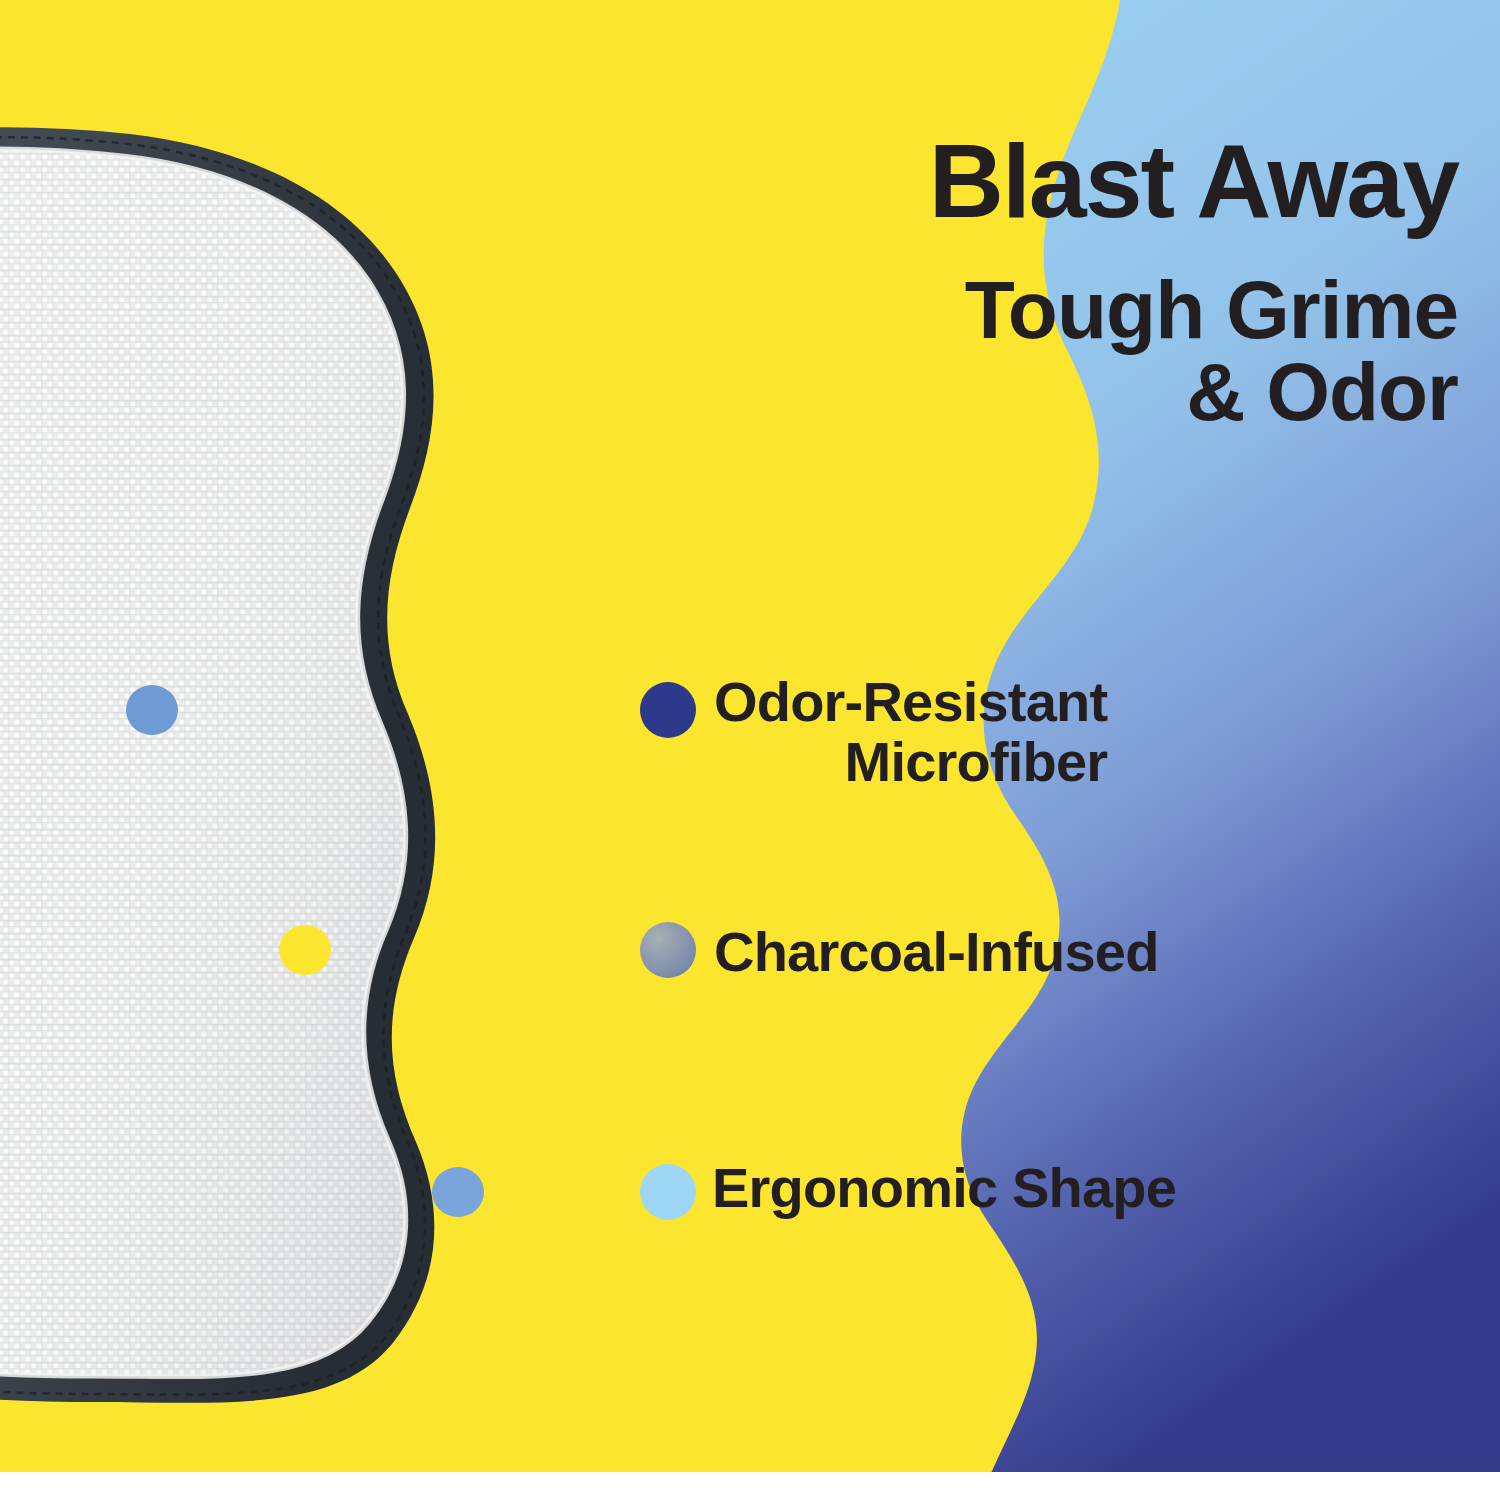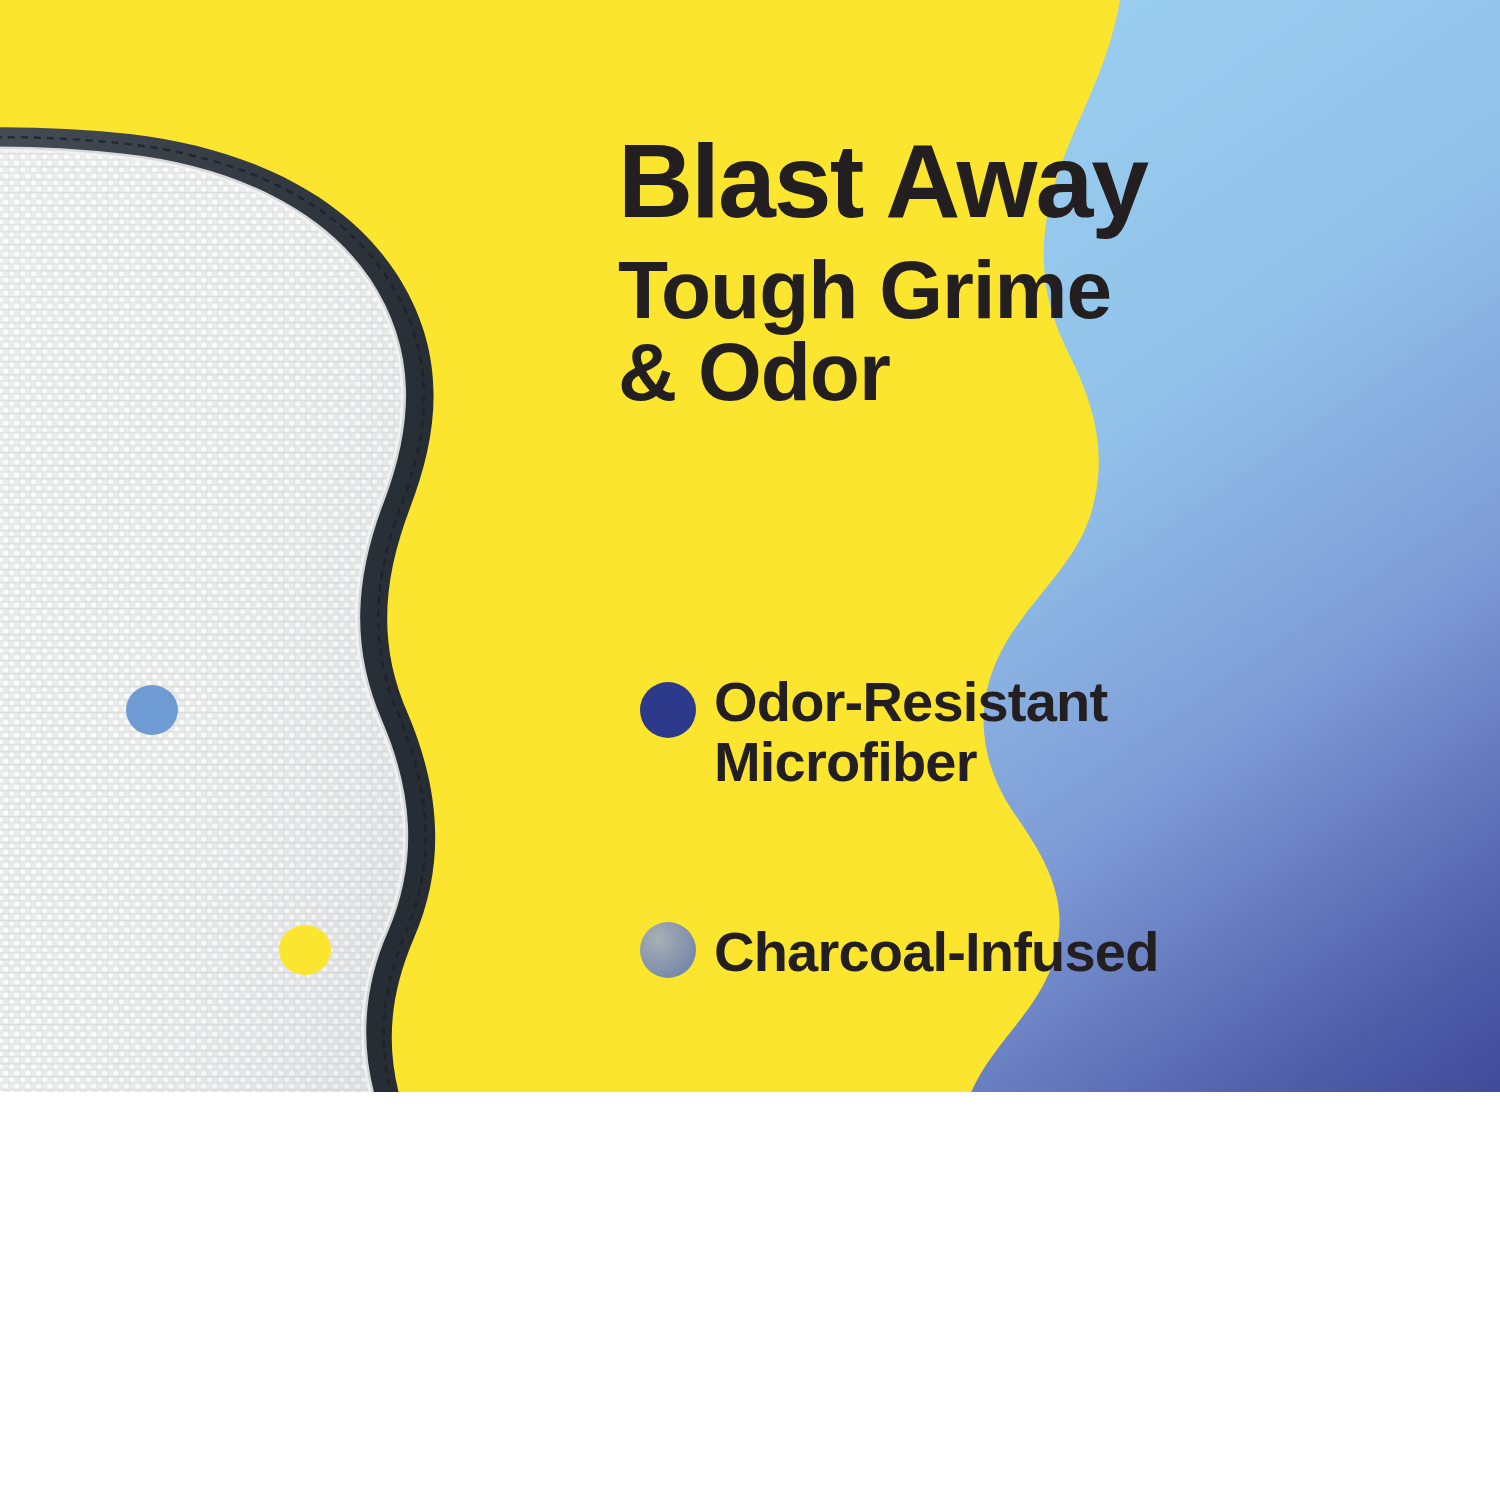--- a/index.html
+++ b/index.html
@@ -1,21 +1,22 @@
 <!DOCTYPE html>
 <html><head>
 <meta charset="utf-8">
 <style>
   html,body{margin:0;padding:0;background:#fff;}
   #stage{
     position:relative;
-    width:1500px;height:1092px;
+    width:1500px;height:1472px;
     overflow:hidden;
     font-family:"Liberation Sans", sans-serif;
     background:#FCE52E;
+    text-align:right;
   }
 
   
   .bg-svg{position:absolute;inset:0;width:1500px;height:1500px;}
 
   
   .sponge-wrap{position:absolute;left:-118px;top:108px;width:680px;height:1300px;}
   .sponge-svg{position:absolute;inset:0;width:680px;height:1300px;}
 
   
@@ -34,21 +35,21 @@
     letter-spacing:-2px;
     white-space:nowrap;
   }
   .headline .l2,.headline .l3{
     display:block;
     font-size:82px;
     font-weight:bold;
     letter-spacing:-1px;
     white-space:nowrap;
   }
-  .headline .l2{margin-top:20px;}
+  .headline .l2{margin-top:40px;}
   .headline .l3{margin-top:4px;}
 
   
   .feature-text{
     position:absolute;
     color:#231F20;
     font-weight:bold;
     font-size:56px;
     line-height:1.08;
     letter-spacing:-0.8px;
@@ -225,15 +226,16 @@
   <div class="feature-text" id="f0">
     <span class="fl">Odor-Resistant</span>
     <span class="fl">Microfiber</span>
   </div>
 
   <div class="feature-text" id="f1">
     <span class="fl">Charcoal-Infused</span>
   </div>
 
   <div class="feature-text" id="f2">
+    <span class="fl">Ergonomic Shape</span>
   </div>
 
 </div>
 
 </body></html>

